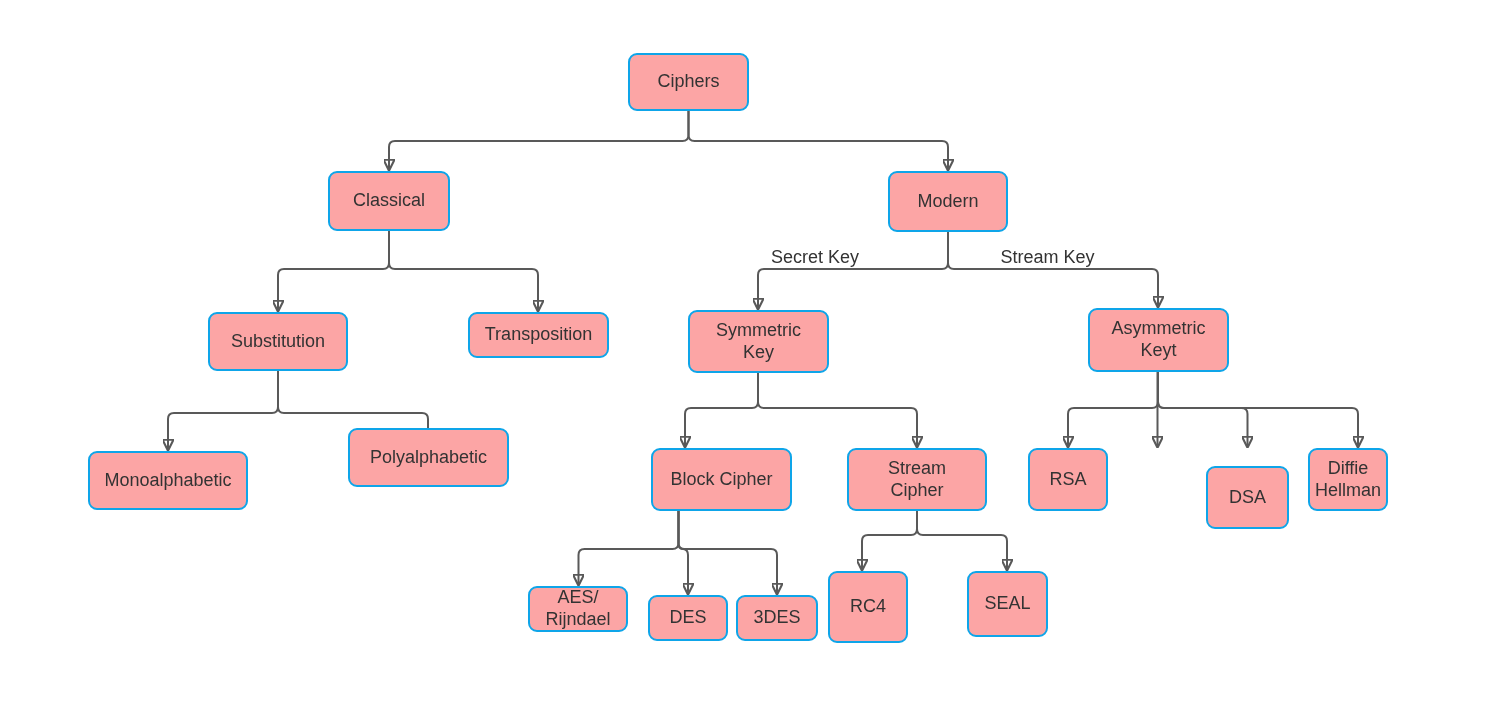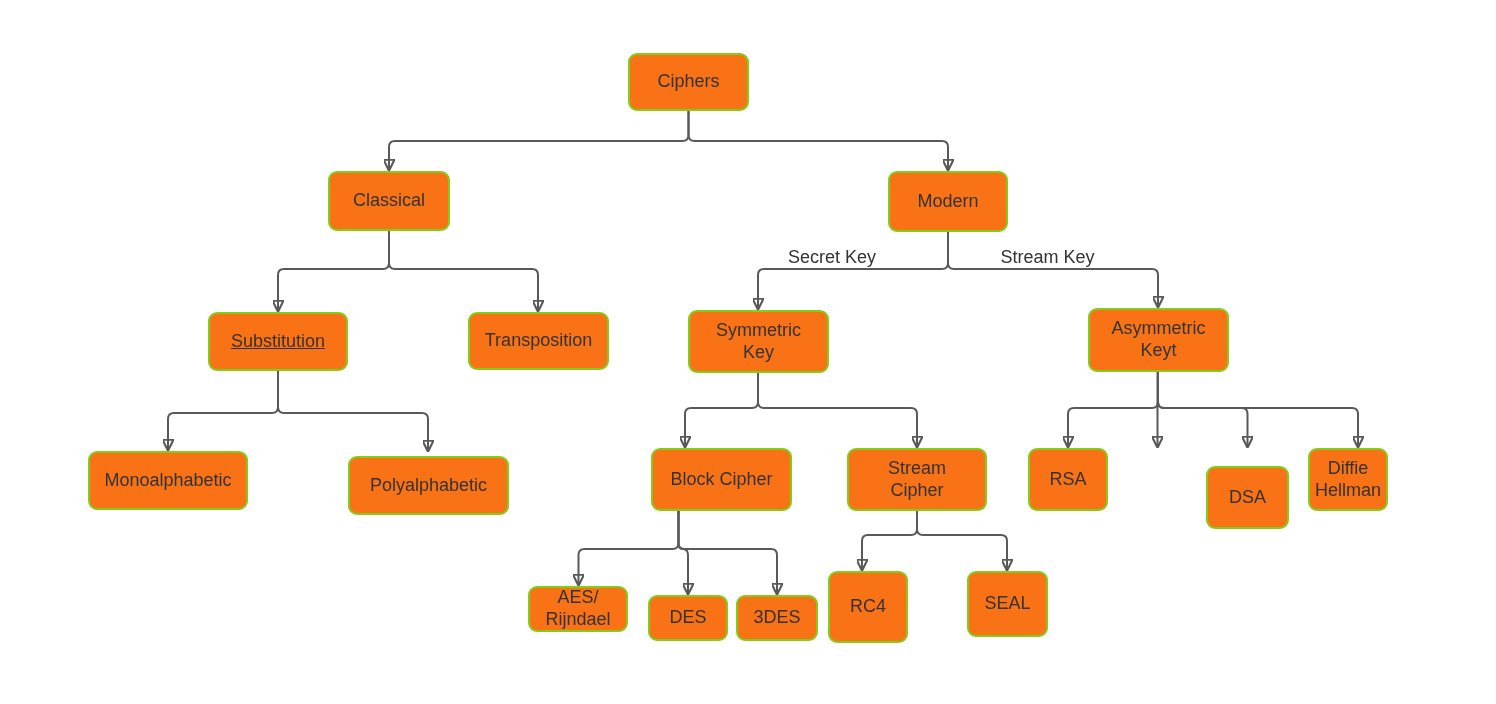--- a/index.html
+++ b/index.html
@@ -18,22 +18,22 @@
   }
   .edges path {
     fill: none;
     stroke: #595959;
     stroke-width: 2;
     stroke-linejoin: round;
   }
   .node {
     position: absolute;
     box-sizing: border-box;
-    background: #f97316;
-    border: 2px solid #84cc16;
+    background: #fca5a5;
+    border: 2px solid #0ea5e9;
     border-radius: 9px;
     display: flex;
     align-items: center;
     justify-content: center;
     text-align: center;
     font-size: 18px;
     line-height: 1.22;
     color: #333333;
     white-space: pre-line;
     padding: 2px 3px;
@@ -78,34 +78,34 @@
     <path marker-end="url(#arrow)" d="M1158 372 L1158 402 Q1158 408 1164 408 L1352 408 Q1358 408 1358 414 L1358 446"></path>
 
     <path marker-end="url(#arrow)" d="M678.5 511 L678.5 543 Q678.5 549 672.5 549 L584.5 549 Q578.5 549 578.5 555 L578.5 584"></path>
     <path marker-end="url(#arrow)" d="M678.5 511 L678.5 544 Q678.5 549 683.3 549 Q688 549.5 688 555 L688 593"></path>
     <path marker-end="url(#arrow)" d="M678.5 511 L678.5 543 Q678.5 549 684.5 549 L771 549 Q777 549 777 555 L777 593"></path>
 
     <path marker-end="url(#arrow)" d="M917 511 L917 529 Q917 535 911 535 L868 535 Q862 535 862 541 L862 569"></path>
     <path marker-end="url(#arrow)" d="M917 511 L917 529 Q917 535 923 535 L1001 535 Q1007 535 1007 541 L1007 569"></path>
   </svg>
 
-  <div class="edge-label" style="left:776px; top:247px; width:112px;">Secret Key</div>
+  <div class="edge-label" style="left:759px; top:247px; width:112px;">Secret Key</div>
   <div class="edge-label" style="left:994px; top:247px; width:107px;">Stream Key</div>
 
   <div class="node" style="left:628px; top:53px;  width:121px; height:58px;">Ciphers</div>
   <div class="node" style="left:328px; top:171px; width:122px; height:60px;">Classical</div>
   <div class="node" style="left:888px; top:171px; width:120px; height:61px;">Modern</div>
-  <div class="node" style="left:208px; top:312px; width:140px; height:59px;text-decoration:underline;">Substitution</div>
-  <div class="node" style="left:468px; top:312px; width:141px; height:58px;">Transposition</div>
+  <div class="node" style="left:208px; top:312px; width:140px; height:59px;">Substitution</div>
+  <div class="node" style="left:468px; top:312px; width:141px; height:46px;">Transposition</div>
   <div class="node" style="left:688px; top:310px; width:141px; height:63px;">Symmetric
 Key</div>
   <div class="node" style="left:1088px; top:308px; width:141px; height:64px;">Asymmetric
 Keyt</div>
   <div class="node" style="left:88px;  top:451px; width:160px; height:59px;text-align:center;">Monoalphabetic</div>
-  <div class="node" style="left:348px; top:456px; width:161px; height:59px;">Polyalphabetic</div>
+  <div class="node" style="left:348px; top:428px; width:161px; height:59px;">Polyalphabetic</div>
   <div class="node" style="left:608px; top:448px; width:141px; height:63px;margin-left:43px;">Block Cipher</div>
   <div class="node" style="left:847px; top:448px; width:140px; height:63px;">Stream
 Cipher</div>
   <div class="node" style="left:1028px; top:448px; width:80px; height:63px;">RSA</div>
   <div class="node" style="left:1206px; top:448px; width:83px; height:63px;margin-top:18px;">DSA</div>
   <div class="node" style="left:1308px; top:448px; width:80px; height:63px;">Diffie
 Hellman</div>
   <div class="node" style="left:528px; top:586px; width:100px; height:46px;">AES/
 Rijndael</div>
   <div class="node" style="left:648px; top:595px; width:80px; height:46px;">DES</div>

